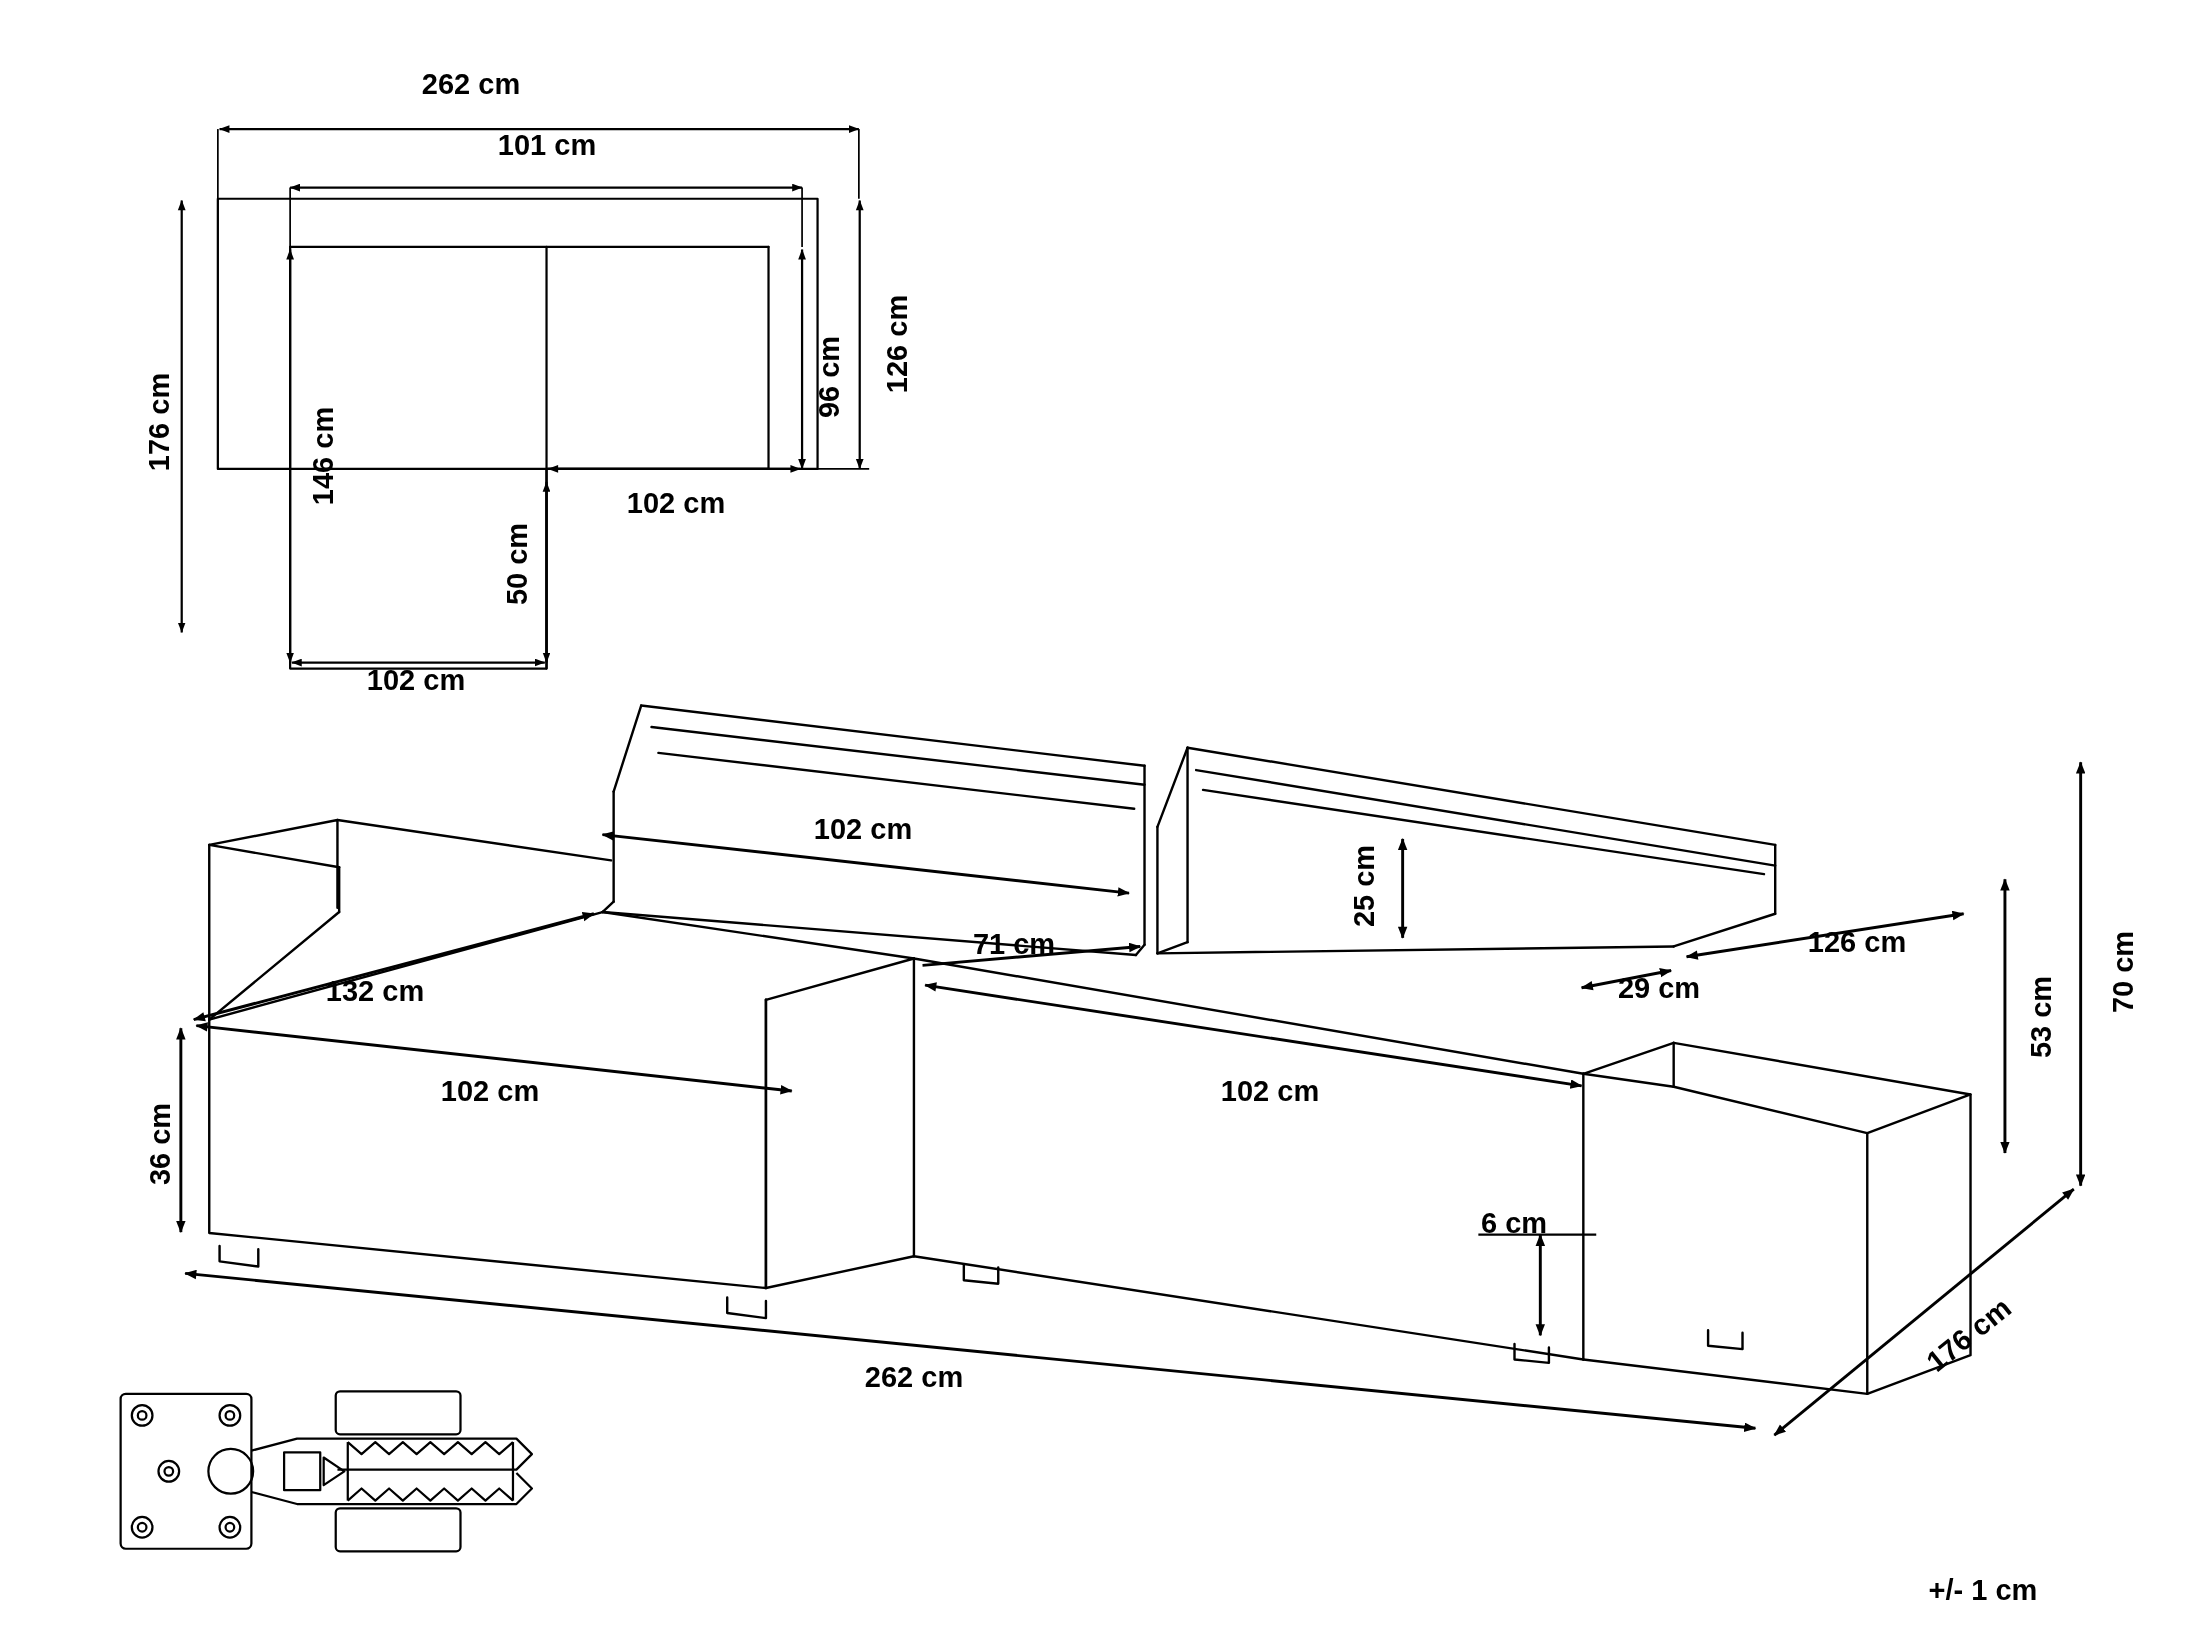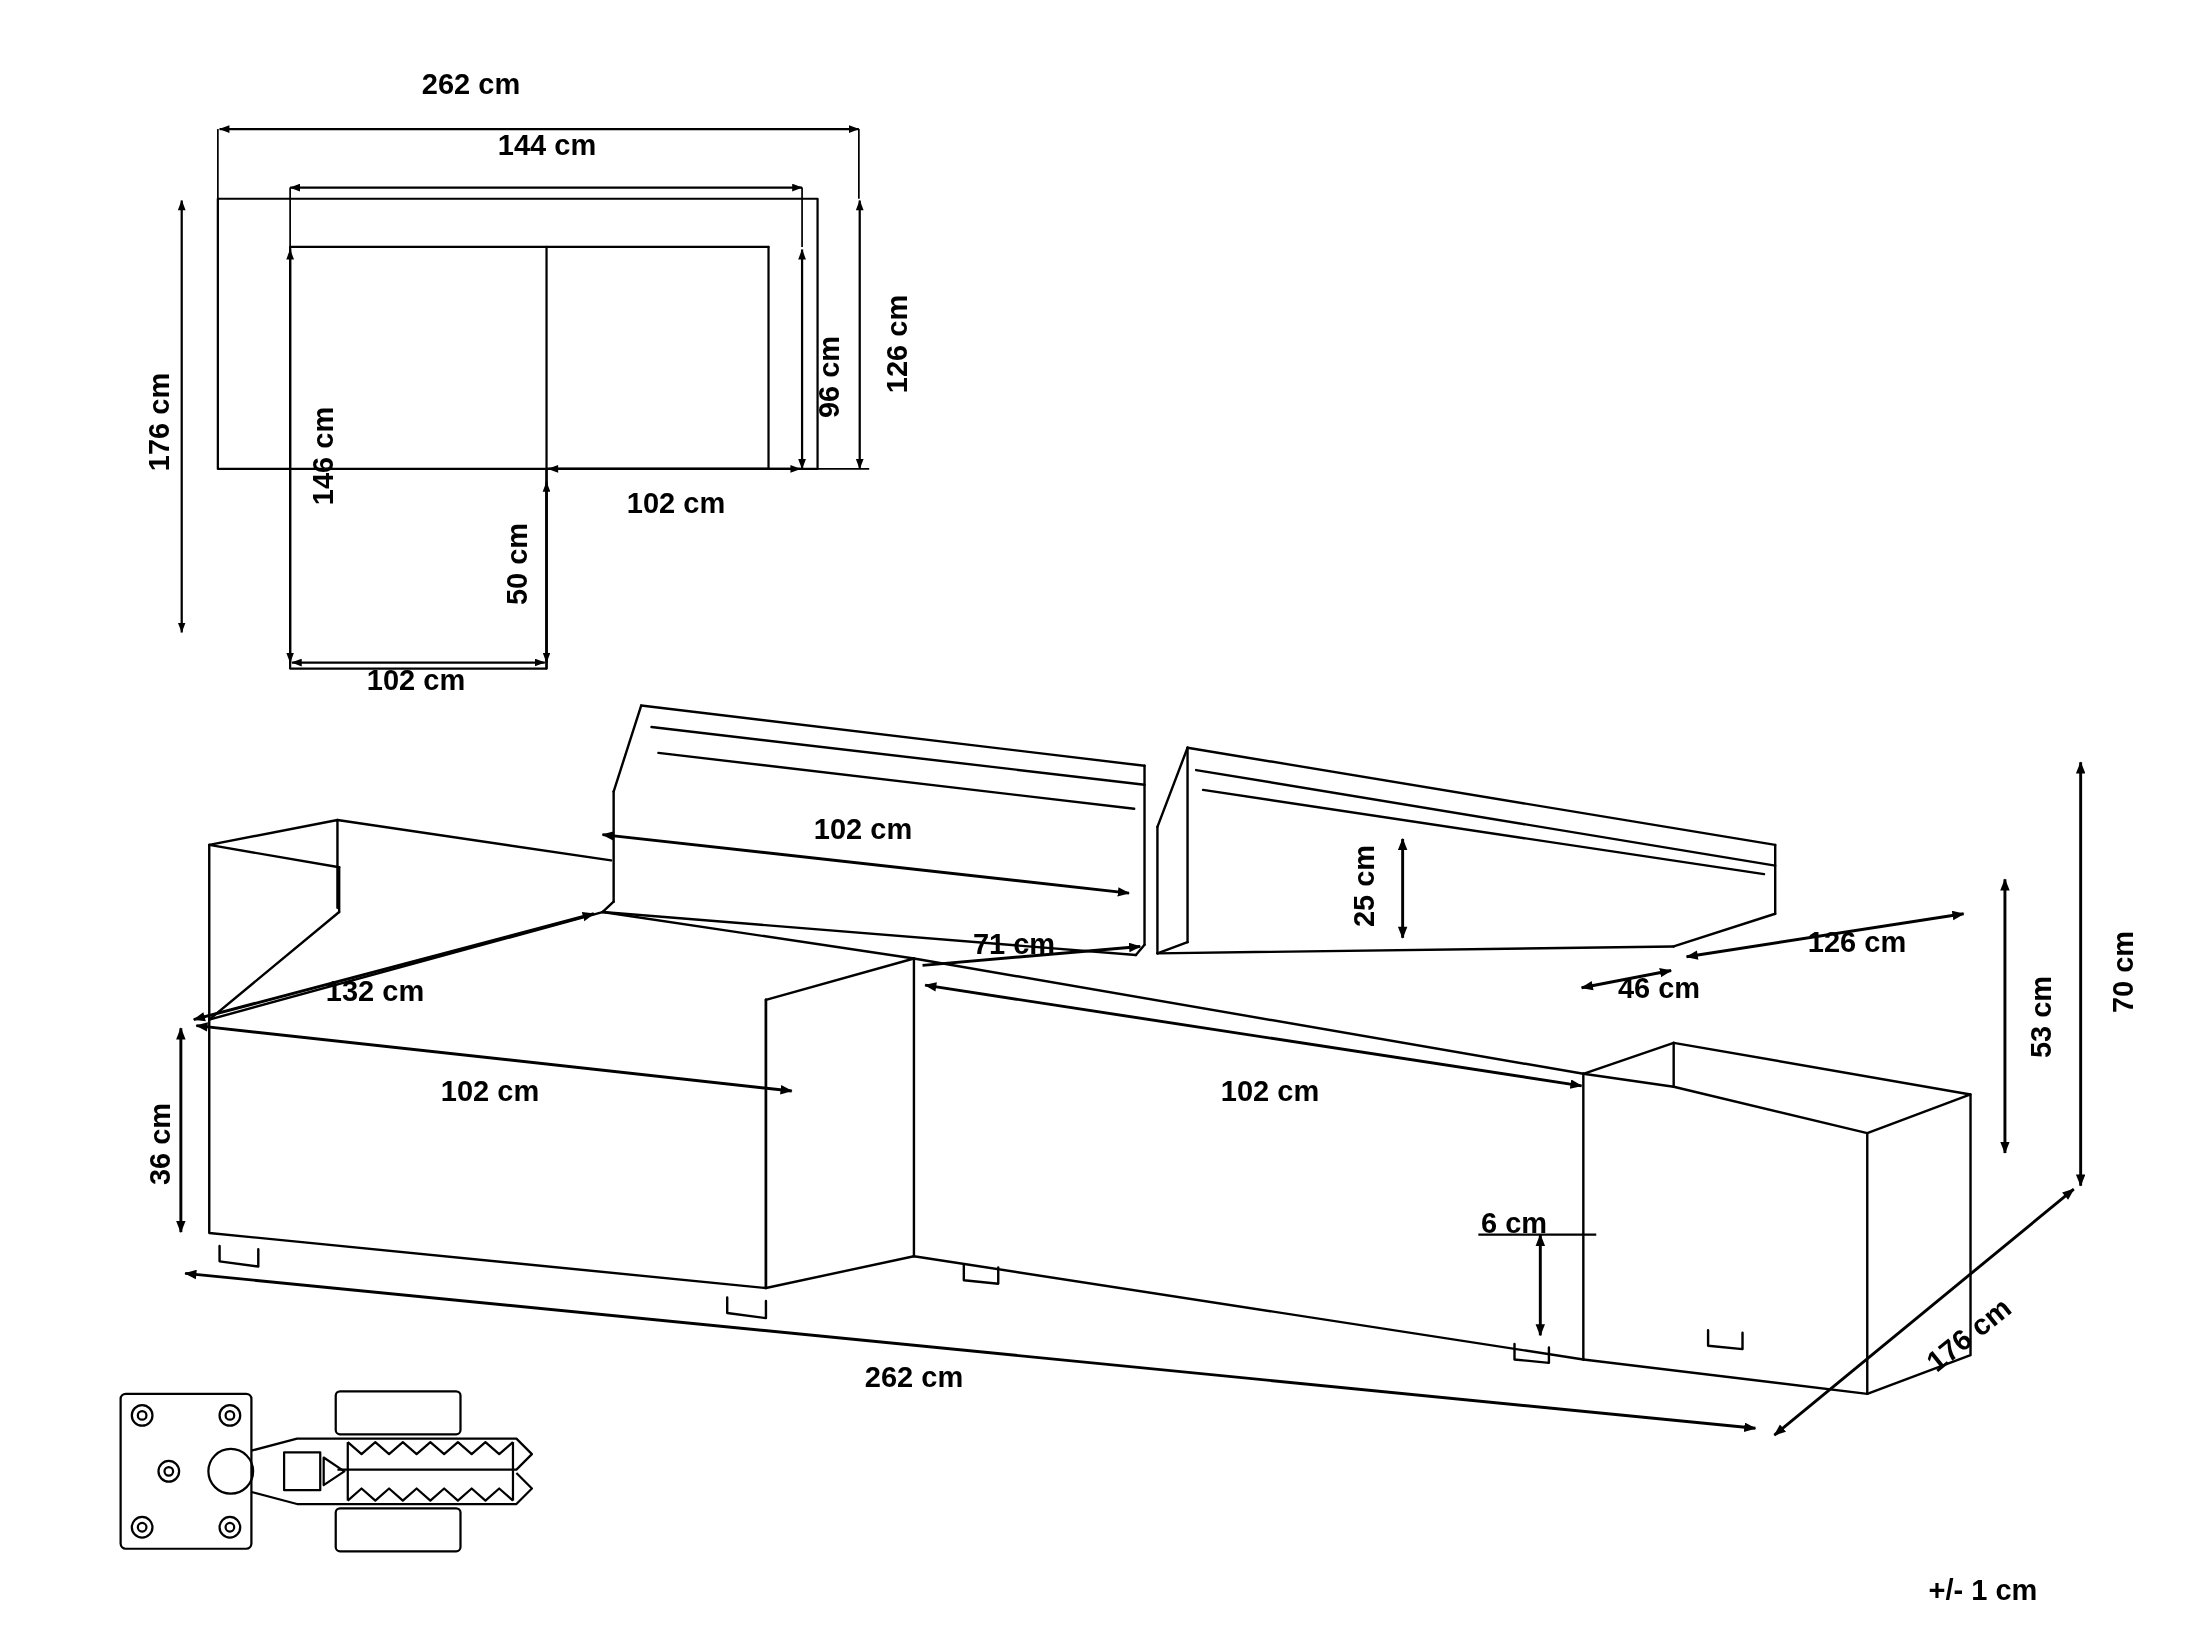--- a/index.html
+++ b/index.html
@@ -227,34 +227,34 @@
       <path d="M330,1688 L372,1688 L372,1732 L330,1732 Z"></path>
       <path d="M376,1694 L400,1710 L376,1726 Z"></path>
       <path d="M404,1676 L420,1690 L436,1676 L452,1690 L468,1676 L484,1690 L500,1676 L516,1690 L532,1676 L548,1690 L564,1676 L580,1690 L596,1676"></path>
       <path d="M404,1744 L420,1730 L436,1744 L452,1730 L468,1744 L484,1730 L500,1744 L516,1730 L532,1744 L548,1730 L564,1744 L580,1730 L596,1744"></path>
       <path d="M404,1676 L404,1744"></path>
       <path d="M596,1676 L596,1744"></path>
     </g>
   </svg>
 
   <div class="lbl sz-top" style="left:471px; top:84px; transform:translate(-50%,-50%);">262 cm</div>
-  <div class="lbl sz-top" style="left:547px; top:145px; transform:translate(-50%,-50%);">144 cm</div>
+  <div class="lbl sz-top" style="left:547px; top:145px; transform:translate(-50%,-50%);">101 cm</div>
   <div class="lbl sz-top vert" style="left:323px; top:456px; transform:translate(-50%,-50%) rotate(-90deg);">146 cm</div>
   <div class="lbl sz-top vert" style="left:159px; top:422px; transform:translate(-50%,-50%) rotate(-90deg);">176 cm</div>
   <div class="lbl sz-top vert" style="left:897px; top:344px; transform:translate(-50%,-50%) rotate(-90deg);">126 cm</div>
   <div class="lbl sz-top vert" style="left:829px; top:377px; transform:translate(-50%,-50%) rotate(-90deg);">96 cm</div>
   <div class="lbl sz-top" style="left:676px; top:503px; transform:translate(-50%,-50%);">102 cm</div>
   <div class="lbl sz-top" style="left:416px; top:680px; transform:translate(-50%,-50%);">102 cm</div>
   <div class="lbl sz-top vert" style="left:517px; top:564px; transform:translate(-50%,-50%) rotate(-90deg);">50 cm</div>
 
   <div class="lbl sz-main" style="left:863px; top:829px; transform:translate(-50%,-50%);">102 cm</div>
   <div class="lbl sz-main" style="left:375px; top:951px; transform:translate(-50%,-50%);margin-top:40px;">132 cm</div>
   <div class="lbl sz-main vert" style="left:1364px; top:886px; transform:translate(-50%,-50%) rotate(-90deg);">25 cm</div>
   <div class="lbl sz-main" style="left:1014px; top:944px; transform:translate(-50%,-50%);">71 cm</div>
-  <div class="lbl sz-main" style="left:1659px; top:988px; transform:translate(-50%,-50%);">46 cm</div>
+  <div class="lbl sz-main" style="left:1659px; top:988px; transform:translate(-50%,-50%);">29 cm</div>
   <div class="lbl sz-main" style="left:1857px; top:942px; transform:translate(-50%,-50%);">126 cm</div>
   <div class="lbl sz-main vert" style="left:2123px; top:972px; transform:translate(-50%,-50%) rotate(-90deg);">70 cm</div>
   <div class="lbl sz-main vert" style="left:2041px; top:1017px; transform:translate(-50%,-50%) rotate(-90deg);">53 cm</div>
   <div class="lbl sz-main" style="left:490px; top:1091px; transform:translate(-50%,-50%);">102 cm</div>
   <div class="lbl sz-main" style="left:1270px; top:1091px; transform:translate(-50%,-50%);">102 cm</div>
   <div class="lbl sz-main vert" style="left:160px; top:1144px; transform:translate(-50%,-50%) rotate(-90deg);">36 cm</div>
   <div class="lbl sz-main" style="left:1514px; top:1223px; transform:translate(-50%,-50%);">6 cm</div>
   <div class="lbl sz-main" style="left:914px; top:1377px; transform:translate(-50%,-50%);">262 cm</div>
   <div class="lbl sz-main" style="left:1969px; top:1335px; transform:translate(-50%,-50%) rotate(-39deg);">176 cm</div>
 

